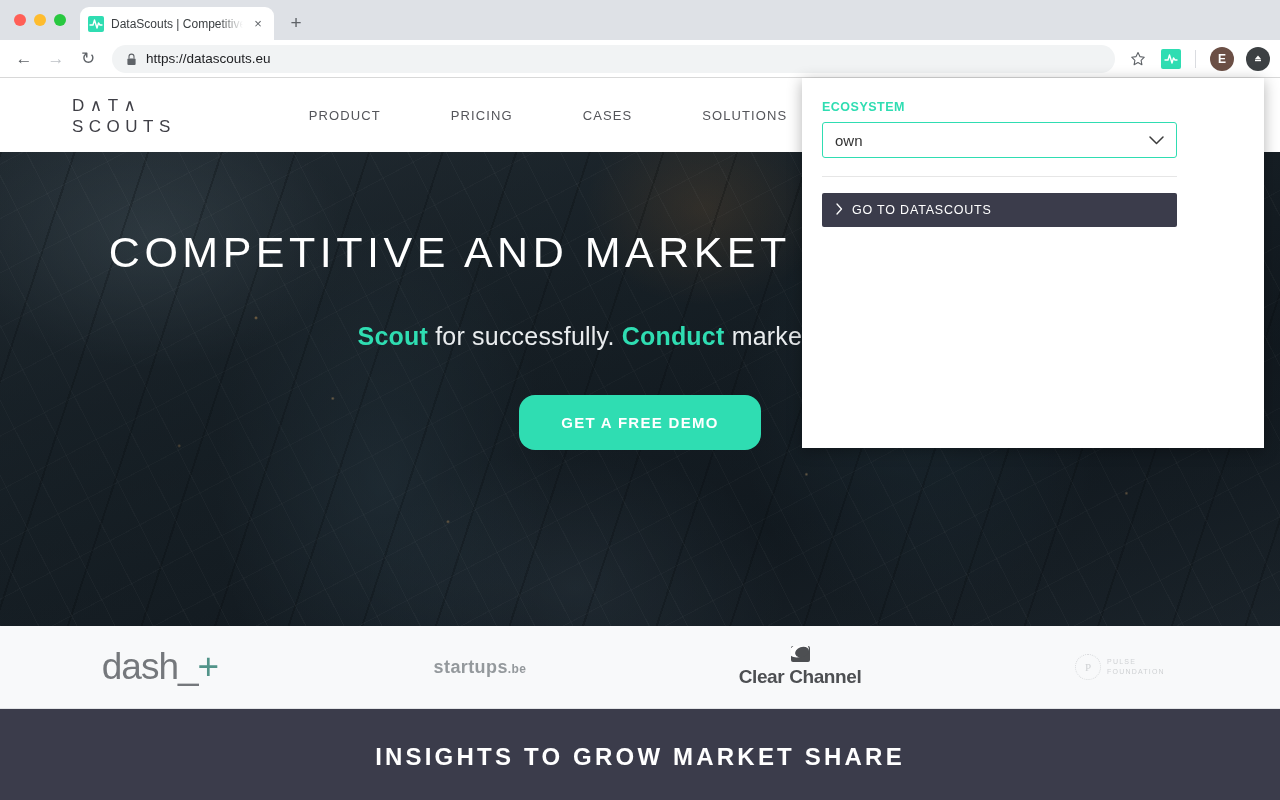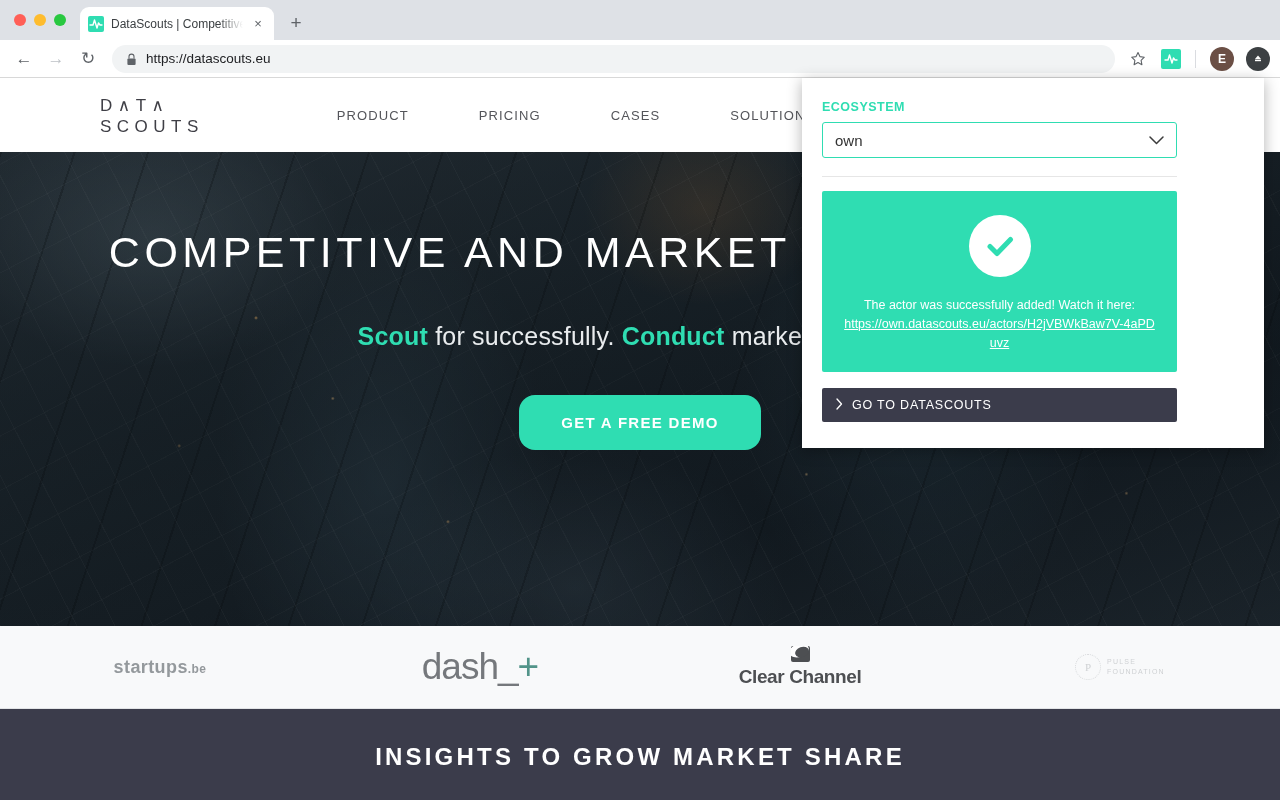--- a/index.html
+++ b/index.html
@@ -143,21 +143,21 @@
     width: 1280px; height: 721px;
     overflow: hidden;
     background: #fff;
   }
 
   .site-header {
     height: 73px;
     background: #fff;
     display: flex;
     align-items: center;
-    padding-left: 100px;
+    padding-left: 72px;
   }
   .logo {
     font-size: 17px;
     letter-spacing: 5.5px;
     color: #3f3f46;
     line-height: 21px;
     font-weight: 400;
     cursor: pointer;
   }
   .logo .ln2 { display: block; }
@@ -473,24 +473,24 @@
         <h1 class="hero-title">COMPETITIVE AND MARKET INTELLIGENCE</h1>
         <div class="hero-sub">
           <span class="hl">Scout</span><span> for successfully. </span><span class="hl">Conduct</span><span> market research.</span>
         </div>
         <button class="cta">GET A FREE DEMO</button>
       </div>
     </div>
 
     <div class="logostrip">
       <div>
+        <span class="lg-dash"><span>dash_</span><span class="plus">+</span></span>
+      </div>
+      <div>
         <span class="lg-startups"><span>startups</span><span class="be">.be</span></span>
-      </div>
-      <div>
-        <span class="lg-dash"><span>dash_</span><span class="plus">+</span></span>
       </div>
       <div>
         <span class="lg-cc">
           <span class="cc-mark"></span>
           <span>Clear Channel</span>
         </span>
       </div>
       <div>
         <span class="lg-pulse">
           <span class="pulse-mark">P</span>
@@ -514,29 +514,20 @@
       <span class="eco-value">own</span>
       <span>
         <svg width="15" height="9" viewBox="0 0 15 9">
           <path d="M1 1 L7.5 7.5 L14 1" fill="none" stroke="#3c3c3c" stroke-width="1.5" stroke-linecap="round" stroke-linejoin="round"></path>
         </svg>
       </span>
     </div>
 
     <div class="divider"></div>
 
-    <div class="success">
-      <div class="check-circle">
-        <svg width="36" height="36" viewBox="0 0 36 36">
-          <path d="M8 18.5 L15 25.5 L28.5 11.5" fill="none" stroke="#2fddb2" stroke-width="5" stroke-linecap="round" stroke-linejoin="round"></path>
-        </svg>
-      </div>
-      <div class="success-msg">The actor was successfully added! Watch it here:</div>
-      <a class="success-link">https://own.datascouts.eu/actors/H2jVBWkBaw7V-4aPDuvz</a>
-    </div>
 
     <button class="goto-btn">
       <span>
         <svg width="7" height="12" viewBox="0 0 7 12">
           <path d="M1 1 L5.5 6 L1 11" fill="none" stroke="#fff" stroke-width="1.3" stroke-linecap="round" stroke-linejoin="round"></path>
         </svg>
       </span>
       <span>GO TO DATASCOUTS</span>
     </button>
   </div>

